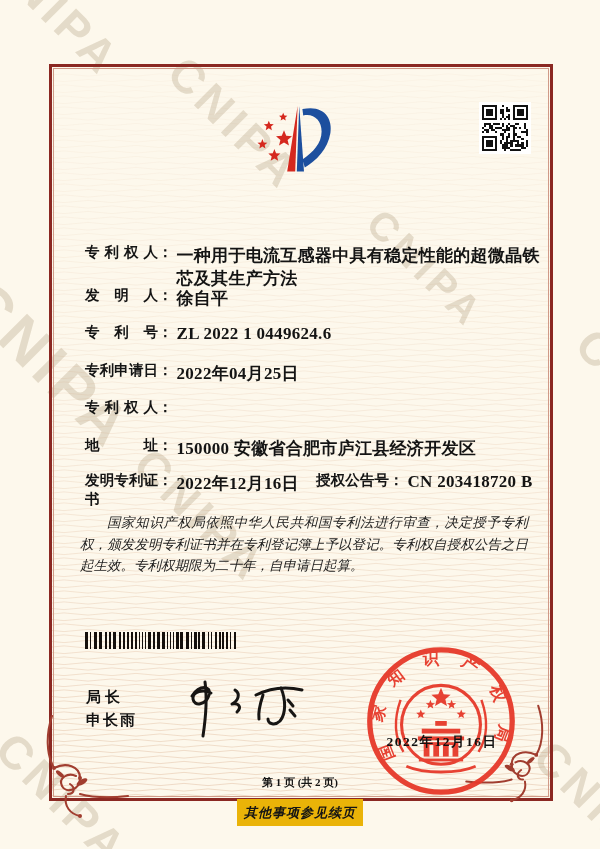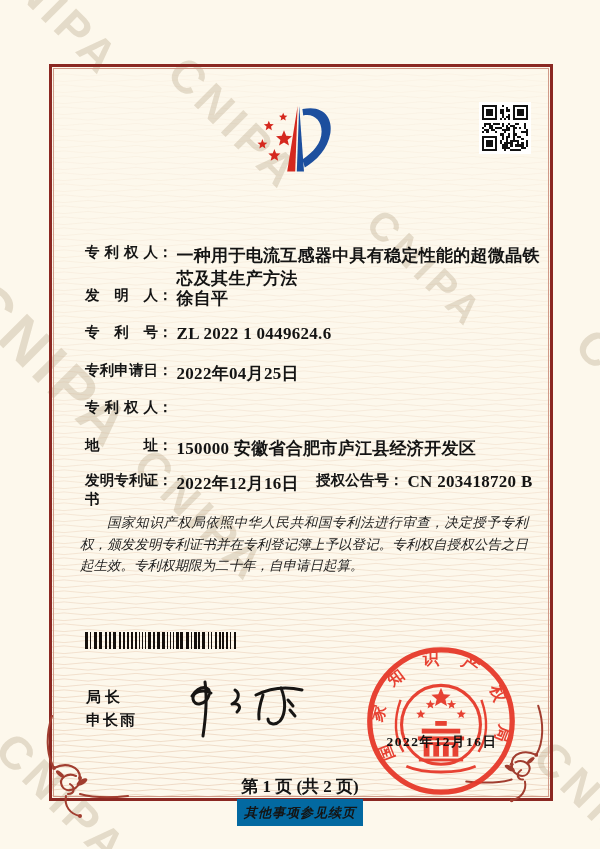--- a/index.html
+++ b/index.html
@@ -54,22 +54,22 @@
   
   .signer-title{left:86px;top:688px;font-family:"Liberation Sans","DejaVu Sans",sans-serif;
                 font-size:15px;font-weight:700;letter-spacing:4px;z-index:5;}
   .signer-name{left:86px;top:711px;font-family:"Liberation Sans","DejaVu Sans",sans-serif;
                font-size:15px;font-weight:700;letter-spacing:2px;z-index:5;}
   #signature{left:182px;top:680px;width:132px;height:58px;z-index:5;}
   
   #seal{left:364px;top:644px;width:154px;height:154px;z-index:6;opacity:.95;}
   .sealdate{left:372px;top:733px;width:140px;text-align:center;font-size:13.5px;font-weight:700;
             letter-spacing:1.5px;color:#111;z-index:7;}
-  .pagenum{left:0;right:0;top:775px;text-align:center;font-size:17px;font-weight:600;z-index:5;}
-  .footnote{left:237px;top:799px;width:126px;height:27px;background:#0369a1;z-index:5;
+  .pagenum{left:0;right:0;top:775px;text-align:center;font-size:11px;font-weight:600;z-index:5;}
+  .footnote{left:237px;top:799px;width:126px;height:27px;background:#eab308;z-index:5;
             display:flex;align-items:center;justify-content:center;
             font-style:italic;font-weight:600;font-size:13px;letter-spacing:1px;}
 </style>
 </head>
 <body>
 
 <div id="page">
 
   <svg id="waves" class="abs" width="498" height="731" viewBox="0 0 498 731">
       <path d="M0 8.0 q12 -2.2 24 0 q12 2.2 24 0 q12 -2.2 24 0 q12 2.2 24 0 q12 -2.2 24 0 q12 2.2 24 0 q12 -2.2 24 0 q12 2.2 24 0 q12 -2.2 24 0 q12 2.2 24 0 q12 -2.2 24 0 q12 2.2 24 0 q12 -2.2 24 0 q12 2.2 24 0 q12 -2.2 24 0 q12 2.2 24 0 q12 -2.2 24 0 q12 2.2 24 0 q12 -2.2 24 0 q12 2.2 24 0 q12 -2.2 24 0" fill="none" stroke="#c98a5f" stroke-width="0.9" opacity="0.050"></path>

